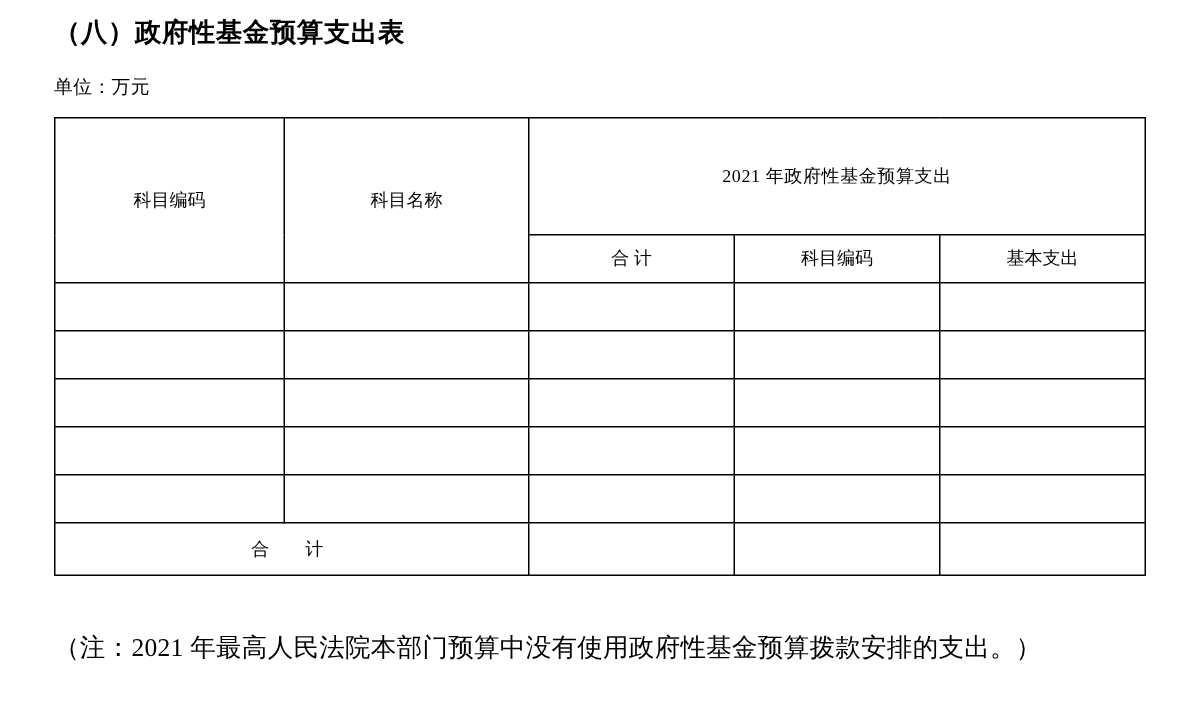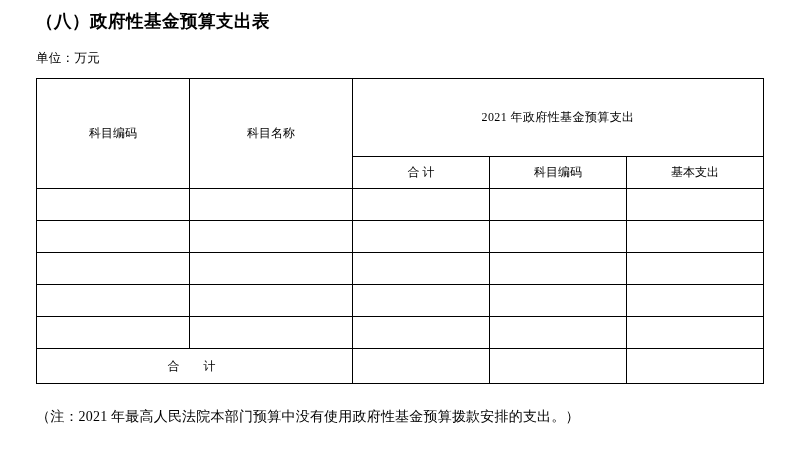--- a/index.html
+++ b/index.html
@@ -62,22 +62,22 @@
   .group-title {
     font-size: 12.5px;
     letter-spacing: 0.4px;
   }
   .total-label {
     letter-spacing: 6px;
     font-size: 12.5px;
     padding-left: 6px;
   }
   .note {
-    font-size: 14px;
-    margin-top: 22px;
+    font-size: 17px;
+    margin-top: 34px;
     letter-spacing: 0.2px;
     line-height: 1.6;
   }
   .page-number {
     position: absolute;
     bottom: 10px;
     left: 0;
     width: 800px;
     text-align: center;
     font-size: 11px;

